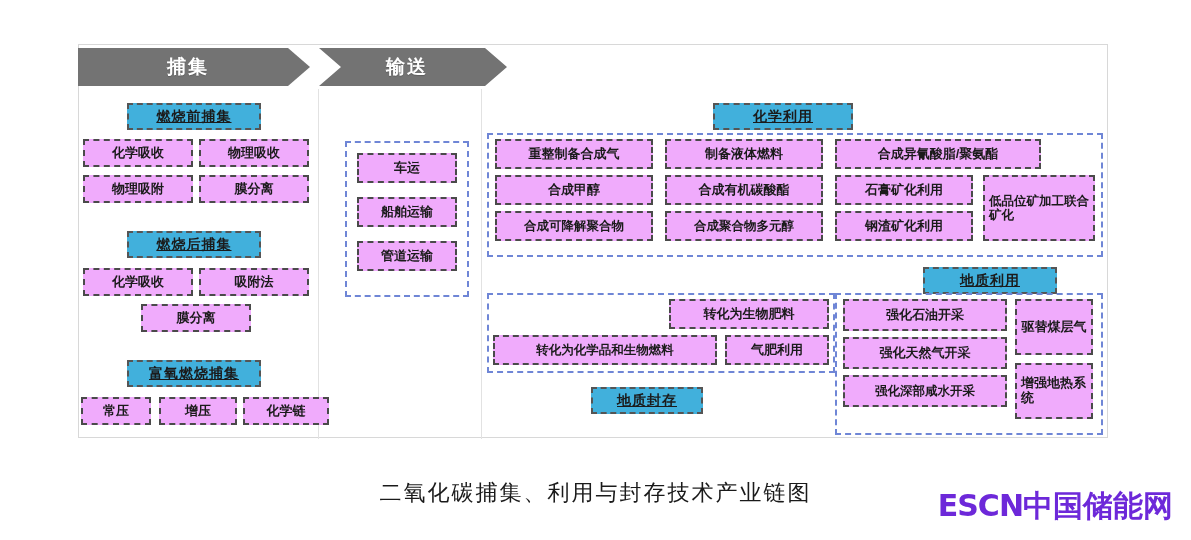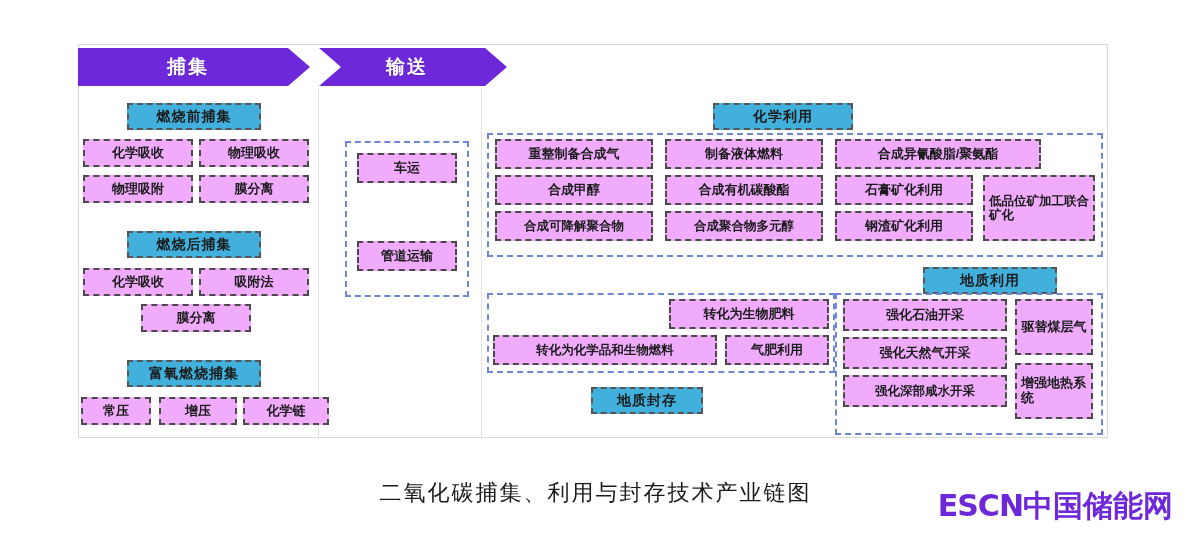--- a/index.html
+++ b/index.html
@@ -8,21 +8,21 @@
     font-family:"Liberation Sans","DejaVu Sans",sans-serif;
     overflow:hidden;position:relative;
   }
   .frame{
     position:absolute;left:78px;top:44px;width:1030px;height:394px;
     border:1px solid #d8d8d8;background:#fff;box-sizing:border-box;
   }
   
   .band{position:absolute;left:0;top:0;width:100%;height:44px;}
   .chev{
-    position:absolute;top:3px;height:38px;background:#6d28d9;
+    position:absolute;top:3px;height:38px;background:#737373;
     color:#fff;font-size:19px;font-weight:600;
     display:flex;align-items:center;justify-content:center;
     letter-spacing:2px;
   }
   .chev.c1{left:-1px;width:232px;
     clip-path:polygon(0 0,calc(100% - 22px) 0,100% 50%,calc(100% - 22px) 100%,0 100%);}
   .chev.c2{left:240px;width:188px;
     clip-path:polygon(0 0,calc(100% - 22px) 0,100% 50%,calc(100% - 22px) 100%,0 100%,22px 50%);}
   .chev.c3{left:436px;width:595px;
     clip-path:polygon(0 0,calc(100% - 22px) 0,100% 50%,calc(100% - 22px) 100%,0 100%,22px 50%);}
@@ -31,21 +31,21 @@
   
   .vsep{position:absolute;top:44px;width:1px;background:#e2e2e2;}
   .vsep.s1{left:239px;height:350px;}
   .vsep.s2{left:402px;height:350px;}
 
   
   .hdrbox{
     position:absolute;background:#41b0dc;border:2px dashed #555;
     color:#1b1b1b;font-size:14px;font-weight:700;
     display:flex;align-items:center;justify-content:center;
-    box-sizing:border-box;letter-spacing:1px;
+    box-sizing:border-box;letter-spacing:1px;text-decoration:underline;
   }
   .item{
     position:absolute;background:#f0abfc;border:2px dashed #4a4a4a;
     color:#1b1b1b;font-size:13px;font-weight:700;
     display:flex;align-items:center;justify-content:center;
     box-sizing:border-box;line-height:1.15;
   }
   .item.small{font-size:12.5px;}
   .group{
     position:absolute;border:2px dashed #6f86d6;box-sizing:border-box;
@@ -95,20 +95,21 @@
   <div class="item" style="left:62px;top:259px;width:110px;height:28px;">膜分离</div>
 
   <div class="hdrbox" style="left:48px;top:315px;width:134px;height:27px;">富氧燃烧捕集</div>
 
   <div class="item" style="left:2px;top:352px;width:70px;height:28px;">常压</div>
   <div class="item" style="left:80px;top:352px;width:78px;height:28px;">增压</div>
   <div class="item" style="left:164px;top:352px;width:86px;height:28px;">化学链</div>
 
   <div class="group" style="left:266px;top:96px;width:124px;height:156px;"></div>
   <div class="item" style="left:278px;top:108px;width:100px;height:30px;">车运</div>
+  <div class="item" style="left:278px;top:152px;width:100px;height:30px;">船舶运输</div>
   <div class="item" style="left:278px;top:196px;width:100px;height:30px;">管道运输</div>
 
   <div class="hdrbox" style="left:634px;top:58px;width:140px;height:27px;">化学利用</div>
 
   <div class="group" style="left:408px;top:88px;width:616px;height:124px;"></div>
 
   <div class="item" style="left:416px;top:94px;width:158px;height:30px;">重整制备合成气</div>
   <div class="item" style="left:416px;top:130px;width:158px;height:30px;">合成甲醇</div>
   <div class="item small" style="left:416px;top:166px;width:158px;height:30px;">合成可降解聚合物</div>
 

